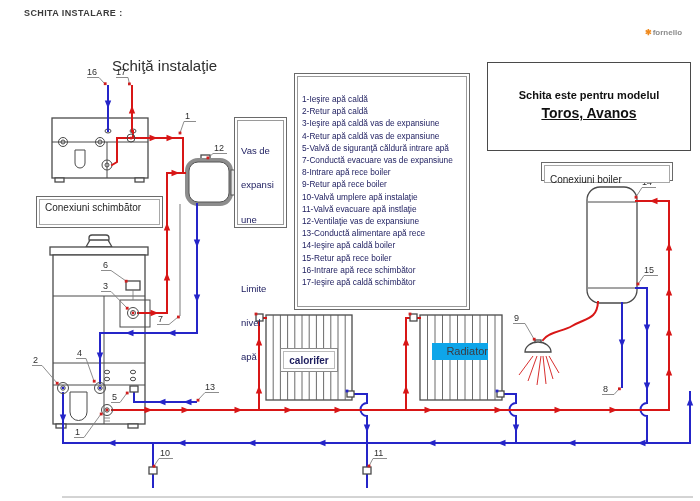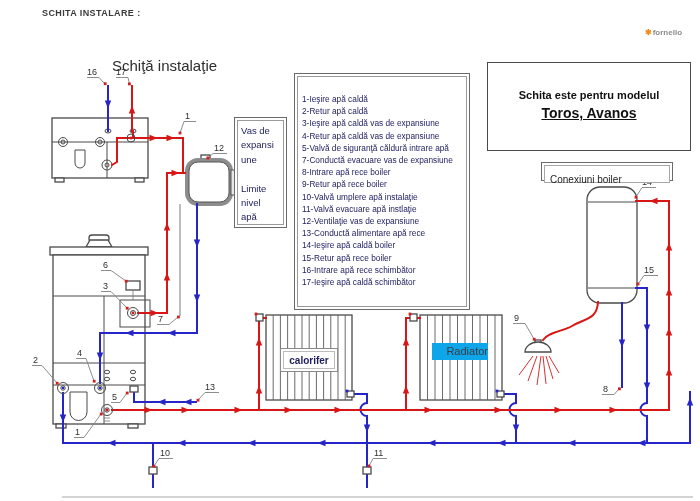--- a/index.html
+++ b/index.html
@@ -20,40 +20,40 @@
   .dot{fill:#cf1f1f;}
   .bdot{fill:#2525c8;}
   .mk{font-family:"Liberation Sans",sans-serif;font-size:9px;fill:#2f2f2f;}
   .ar-r{fill:#d81616;}
   .ar-b{fill:#2525c8;}
   .vessel-outer{fill:#ffffff;stroke:#8d8d8d;stroke-width:4;}
   .vessel-inner{fill:none;stroke:#555;stroke-width:1;}
 
   
   .abs{position:absolute;}
-  #hdr-title{left:42px;top:8px;font-size:9px;font-weight:bold;letter-spacing:.4px;color:#3a3a3a;}
+  #hdr-title{left:24px;top:8px;font-size:9px;font-weight:bold;letter-spacing:.4px;color:#3a3a3a;}
   #logo{left:645px;top:28px;font-size:8px;color:#8c8c8c;font-weight:600;display:flex;align-items:center;gap:1px;}
   #logo .flame{color:#f08a1d;font-size:8px;line-height:8px;}
   #diag-title{left:112px;top:57px;font-size:15px;color:#2d2d2d;}
 
   .box-outer{position:absolute;border:1px solid #6a6a6a;background:#fff;padding:2px;box-sizing:border-box;}
   .box-inner{border:1px solid #9a9a9a;height:100%;box-sizing:border-box;background:#fff;}
 
   #legend{left:294px;top:73px;width:176px;height:237px;}
   #legend .box-inner{padding:16px 4px;color:#1c1c5e;font-size:8.3px;}
   .lg-item{line-height:12.2px;white-space:normal;}
 
   #model-box{left:487px;top:62px;width:204px;height:89px;border:1.3px solid #4a4a4a;background:#fff;
              text-align:center;color:#101010;box-sizing:border-box;}
   #model-box .mb1{margin-top:26px;font-weight:bold;font-size:11px;}
   #model-box .mb2{margin-top:4px;font-weight:bold;font-size:14px;text-decoration:underline;}
 
   #vas-box{left:234px;top:117px;width:53px;height:111px;}
   #vas-box .box-inner{padding:3px 3px;color:#1c1c5e;font-size:9.5px;}
-  .vas-line{line-height:14.4px;}
+  .vas-line{line-height:14.4px;margin-top:20px;}
 
   #cx-schimbator{left:36px;top:196px;width:127px;height:32px;}
   #cx-schimbator .box-inner{border-color:#a8a8a8;padding:2px 5px;font-size:10px;color:#1f1f1f;}
   #cx-boiler{left:541px;top:162px;width:132px;height:19px;}
   #cx-boiler .box-inner{border-color:#a8a8a8;padding:8px 5px;font-size:10px;color:#1f1f1f;}
 
   #lbl-calorifer{left:280px;top:348px;width:58px;height:24px;border:1px solid #8a8a8a;background:#fff;
                  padding:2px;box-sizing:border-box;}
   #lbl-calorifer .box-inner{border-color:#bbb;display:flex;align-items:center;justify-content:center;
                  font-size:10px;color:#1c1c5e;font-weight:bold;}
@@ -391,20 +391,23 @@
         <div class="vas-line">Vas de</div>
         <div class="vas-line">expansi</div>
         <div class="vas-line">une</div>
         <div class="vas-line">&nbsp;</div>
         <div class="vas-line">Limite</div>
         <div class="vas-line">nivel</div>
         <div class="vas-line">apă</div>
       </div>
 </div>
 
+<div class="box-outer" id="cx-schimbator">
+  <div class="box-inner">Conexiuni schimbător</div>
+</div>
 
 <div class="box-outer" id="cx-boiler">
   <div class="box-inner">Conexiuni boiler</div>
 </div>
 
 <div class="abs" id="lbl-calorifer">
   <div class="box-inner">calorifer</div>
 </div>
 
 <div class="abs" id="lbl-radiator">Radiator</div>

